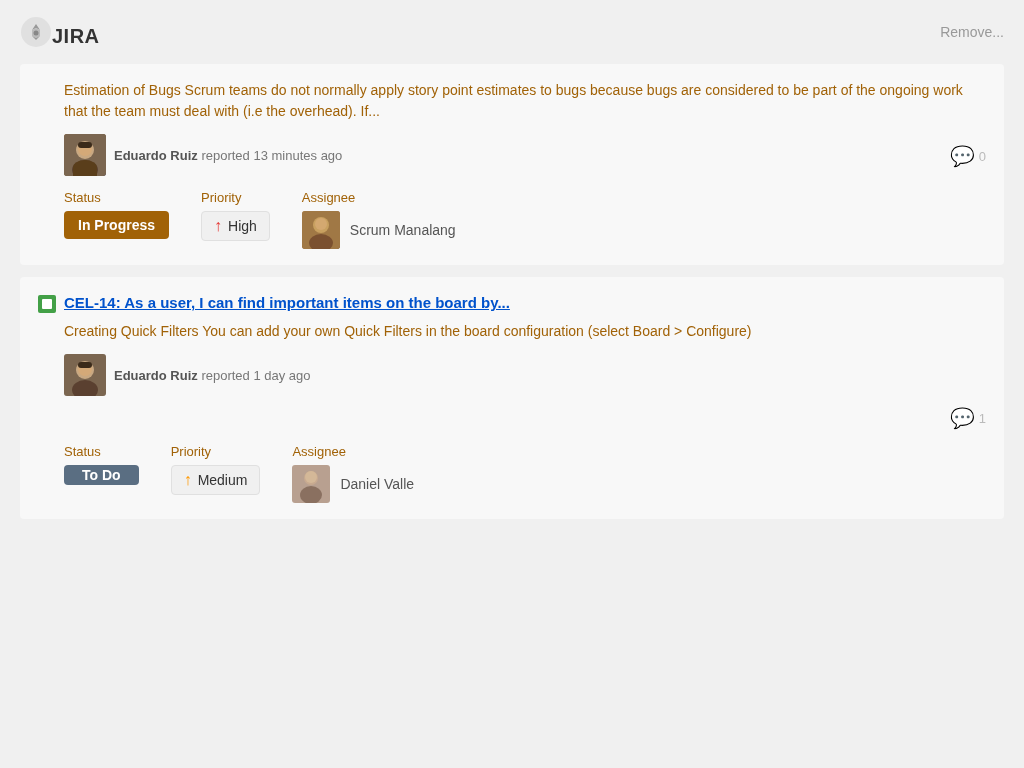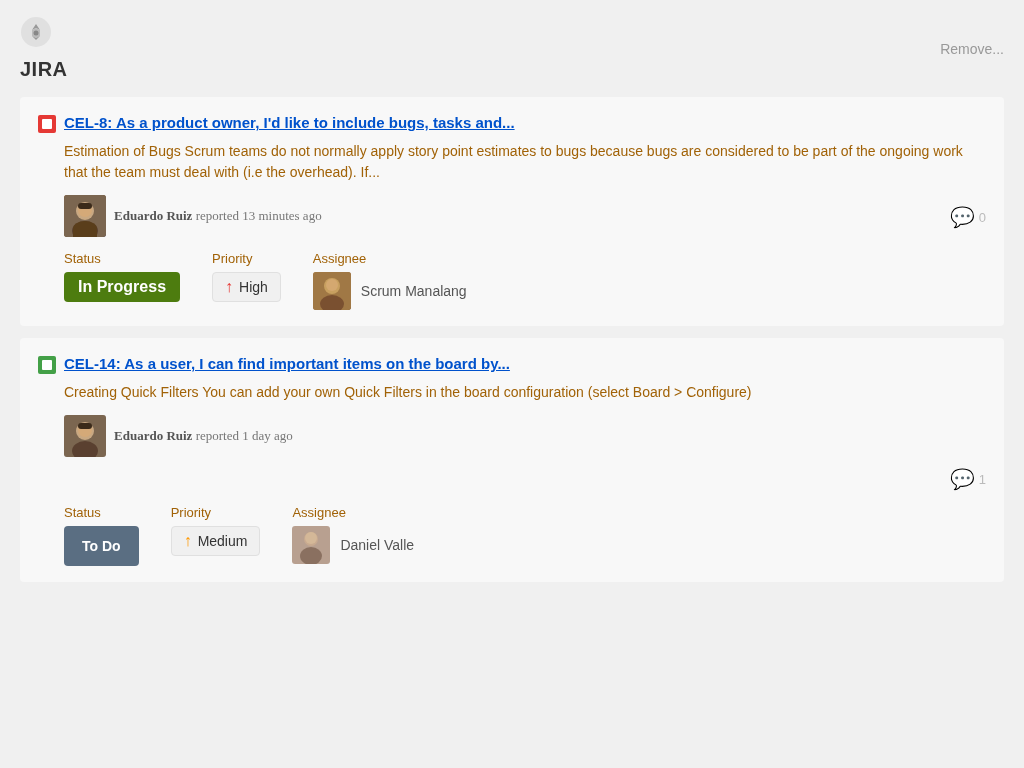--- a/index.html
+++ b/index.html
@@ -17,23 +17,21 @@
       width: 100%;
     }
     .widget-header {
       display: flex;
       align-items: center;
       justify-content: space-between;
       margin-bottom: 16px;
     }
     .widget-title-group {
       display: flex;
-      align-items: flex-start;
-      gap: 10px;
-      flex-direction: column;
+      align-items: flex-end;
     }
     .jira-logo {
       width: 32px;
       height: 32px;
     }
     .widget-title {
       font-size: 20px;
       font-weight: 600;
       color: #333;
       letter-spacing: 0.5px;
@@ -134,55 +132,54 @@
     .avatar-rich {
       background: linear-gradient(135deg, #c9a06a 0%, #a07040 50%, #6b4226 100%);
       width: 38px;
       height: 38px;
       border-radius: 3px;
       position: relative;
     }
     .reporter-info {
       font-size: 13px;
       color: #777;
-      font-family: Liberation Serif, serif;
     }
     .reporter-name {
       font-weight: 600;
       color: #555;
     }
 
     .meta-section {
       margin-left: 26px;
       display: flex;
       gap: 32px;
       align-items: flex-start;
       flex-wrap: wrap;
     }
     .meta-group {}
     .meta-label {
       color: #a16207;
       font-size: 13px;
       margin-bottom: 6px;
     }
     .badge-in-progress {
-      background: #4d7c0f;
+      background: #a16207;
       color: #fff;
       font-weight: 600;
-      font-size: 16px;
+      font-size: 14px;
       padding: 6px 14px;
       border-radius: 4px;
       display: inline-block;
     }
     .badge-todo {
       background: #5a6e82;
       color: #fff;
       font-weight: 600;
       font-size: 14px;
-      padding: 12px 18px;
+      padding: 2px 18px;
       border-radius: 4px;
       display: inline-block;
     }
     .priority-badge {
       background: #f0f0f0;
       border: 1px solid #e0e0e0;
       border-radius: 4px;
       padding: 5px 12px;
       display: inline-flex;
       align-items: center;
@@ -237,28 +234,20 @@
           <path d="M16 22 L20 20 L16 24 L12 20 Z"></path>
           <circle cx="16" cy="17" r="2.5" fill="#888"></circle>
         </g>
       </svg>
       <span class="widget-title">JIRA</span>
     </div>
     <a class="remove-link">Remove...</a>
   </div>
 
   <div class="issue-card issue-card-wrapper">
-    <div class="issue-title-row">
-      <span class="issue-icon">
-        <div class="issue-icon-bug">
-          <div class="issue-icon-inner" style="background: white; width:10px; height:10px; border-radius:1px;"></div>
-        </div>
-      </span>
-      <a class="issue-title-link">CEL-8: As a product owner, I'd like to include bugs, tasks and...</a>
-    </div>
     <p class="issue-description">Estimation of Bugs Scrum teams do not normally apply story point estimates to bugs because bugs are considered to be part of the ongoing work that the team must deal with (i.e the overhead). If...</p>
 
     <div style="display:flex; align-items:flex-start; margin-left:26px; margin-bottom:14px;">
       <div class="reporter-row" style="margin-left:0; margin-bottom:0; flex:1; align-items:center;">
         <div class="avatar avatar-eduardo">
           <svg width="42" height="42" viewBox="0 0 42 42">
             <rect width="42" height="42" fill="#7B6650"></rect>
             <circle cx="21" cy="16" r="9" fill="#c8a882"></circle>
             <ellipse cx="21" cy="36" rx="13" ry="10" fill="#5a4030"></ellipse>
             <circle cx="21" cy="15" r="7" fill="#d4a978"></circle>

